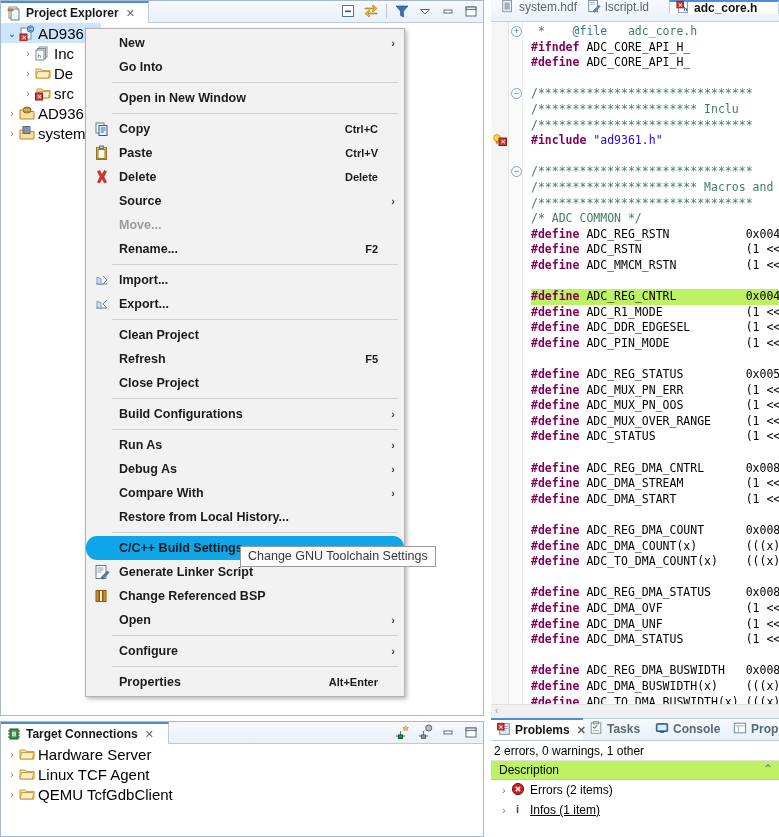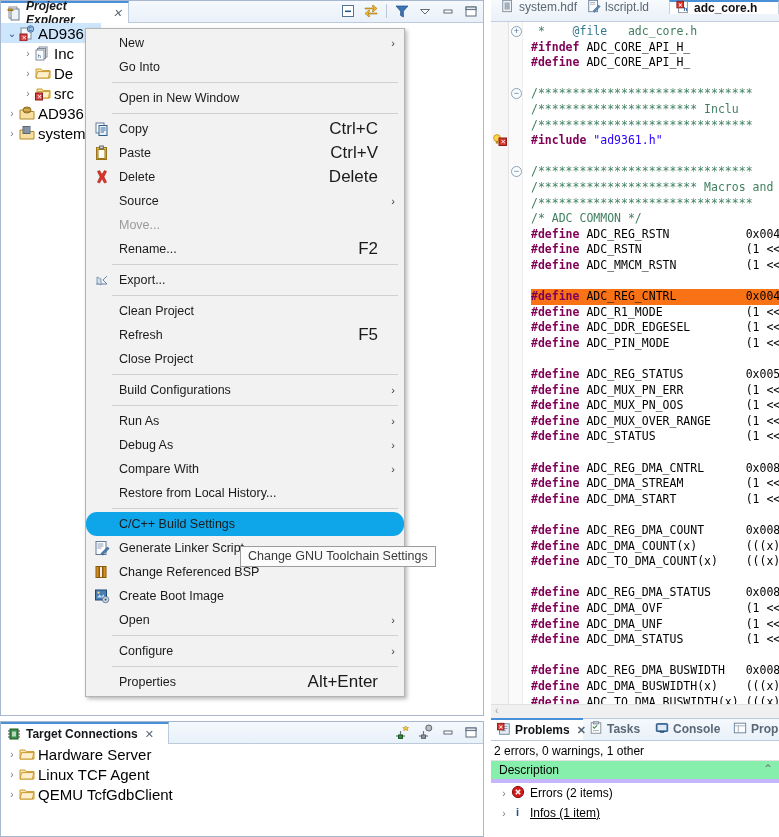--- a/index.html
+++ b/index.html
@@ -44,27 +44,28 @@
   .ic { width:16px; height:16px; display:inline-block; position:relative; flex:0 0 16px; }
   .ic svg { display:block; }
 
   
   #ctxmenu {
     position:absolute; left:85px; top:28px; width:320px;
     background:#f2f2f2; border:1px solid #b4b4b4;
     box-shadow:2px 2px 4px rgba(0,0,0,.28);
     padding:2px 0;
     z-index:50;
+    font-weight:bold;
   }
   .mi { position:relative; height:24px; display:flex; align-items:center; padding-left:6px; }
   .mi.sel { background:#0ea5e9;border-radius:11px; }
   .mi .mi-icon { width:20px; flex:0 0 20px; display:flex; justify-content:center; align-items:center; }
   .mi .mi-label { font-size:12.5px; margin-left:7px; color:#1b1b1b; }
   .mi.disabled .mi-label { color:#9b9b9b; }
-  .mi .mi-accel { position:absolute; right:26px; font-size:17px; color:#1b1b1b; }
+  .mi .mi-accel { position:absolute; right:26px; font-size:11px; color:#1b1b1b; }
   .mi .mi-arrow { position:absolute; right:9px; font-size:11px; color:#3a3a3a; }
   .msep { height:1px; background:#d0d0d0; margin:3px 6px 3px 26px; }
 
   #tooltip {
     position:absolute; left:240px; top:546px;
     background:#fbfbfb; border:1px solid #9c9c9c;
     padding:2px 7px 3px 7px; font-size:12.5px; color:#3a3a3a;
     z-index:60; white-space:nowrap;
   }
 
@@ -78,51 +79,51 @@
   .ed-gutter { position:absolute; left:0; top:0; bottom:0; width:18px; background:#f6f6f6; border-right:1px solid #e3e3e3; }
   .ed-fold { position:absolute; left:18px; top:0; bottom:0; width:14px; background:#fafafa; border-right:1px solid #eeeeee; }
   .code {
     position:absolute; left:33px; top:0; right:0; bottom:14px;
     font-family:"DejaVu Sans Mono","Liberation Mono",monospace;
     font-size:11.5px; line-height:15.6px; white-space:pre; overflow:hidden;
     padding-top:2px;
     margin-left:7px;
   }
   .cl { height:15.6px; }
-  .cl.hl { background:#f97316; }
+  .cl.hl { background:#bef264; }
   .k-pre  { color:#7f0055; font-weight:bold; }   
   .k-id   { color:#000000; }
   .k-cm   { color:#3f7f5f; }                      
   .k-str  { color:#2a00ff; }
   .k-num  { color:#000000; }
   .k-teal { color:#35788f; }
   .ed-hscroll { position:absolute; left:0; right:0; bottom:0; height:14px; background:#f0f0f0; border-top:1px solid #e0e0e0; font-size:10px; color:#9a9a9a; padding-left:4px; }
 
   .fold-ico { position:absolute; left:2px; width:11px; height:11px; border:1px solid #8aa4be; border-radius:50%; background:#fbfcfe; color:#4a6f93; font-size:9px; line-height:9px; text-align:center; }
 
   
   #problems { position:absolute; left:491px; top:718px; width:288px; height:103px; background:#fff; border-top:1px solid #bccbdc; }
   .pr-tabbar { height:22px; position:relative; background:linear-gradient(to bottom,#f5f9fd,#e8f0f9); border-bottom:1px solid #bccbdc; display:flex; align-items:flex-end; }
   .pr-tab { height:22px; display:flex; align-items:center; gap:4px; padding:0 6px; font-size:12px; font-weight:bold; color:#5a6775; }
   .pr-tab.active { background:#fff; border-top:2px solid #4a90d9; color:#101418; }
   .pr-summary { font-size:12px; padding:3px 0 2px 3px; }
-  .pr-head { position:relative; font-size:12px; padding:2px 0 2px 8px; border-top:1px solid #e2e2e2; border-bottom:4px solid #c4b5fd; background:#86efac; }
+  .pr-head { position:relative; font-size:12px; padding:2px 0 2px 8px; border-top:1px solid #e2e2e2; border-bottom:1px solid #c4b5fd; background:#bef264; }
   .pr-row { display:flex; align-items:center; height:20px; padding-left:6px; font-size:12px; }
 
   
   #targets { position:absolute; left:0; top:721px; width:484px; height:116px; }
 </style>
 </head>
 <body>
 
 <div id="root">
 
   <div class="view" id="projexp" style="left:0;top:0;width:484px;height:716px;">
     <div class="view-tabbar">
-      <div class="view-tab" style="width:128px;font-style:italic;">
+      <div class="view-tab" style="width:148px;">
         <span class="ic">
           <svg width="16" height="16" viewBox="0 0 16 16">
             <rect x="3" y="2" width="8" height="11" fill="#fdfdfd" stroke="#8a8a8a"></rect>
             <rect x="5" y="4" width="8" height="11" fill="#eef3f8" stroke="#6d7f90"></rect>
             <path d="M2 4 h4 l1.2 1.6 H2z" fill="#d8a43c" stroke="#9a7520"></path>
           </svg>
         </span>
         <span class="tab-label">Project Explorer</span>
         <span class="tab-close">✕</span>
       </div>
@@ -506,20 +507,30 @@
         <span class="mi-icon"></span>
         <span class="mi-label">Rename...</span>
         <span class="mi-accel">F2</span>
       </div>
       <div class="msep"></div>
       <div class="mi">
         <span class="mi-icon">
           <svg width="16" height="16" viewBox="0 0 16 16">
             <path d="M2 12h11" stroke="#6f87a3" stroke-width="1.1"></path>
             <path d="M3 11V5l4 2v6z" fill="#cfe0f0" stroke="#6f87a3" stroke-width=".8"></path>
+            <path d="M9 4l4 4-4 4" fill="none" stroke="#6f87a3" stroke-width="1"></path>
+          </svg>
+        </span>
+        <span class="mi-label">Import...</span>
+      </div>
+      <div class="mi">
+        <span class="mi-icon">
+          <svg width="16" height="16" viewBox="0 0 16 16">
+            <path d="M2 12h11" stroke="#6f87a3" stroke-width="1.1"></path>
+            <path d="M3 11V5l4 2v6z" fill="#cfe0f0" stroke="#6f87a3" stroke-width=".8"></path>
             <path d="M13 4L9 8l4 4" fill="none" stroke="#6f87a3" stroke-width="1"></path>
           </svg>
         </span>
         <span class="mi-label">Export...</span>
       </div>
       <div class="msep"></div>
       <div class="mi">
         <span class="mi-icon"></span>
         <span class="mi-label">Clean Project</span>
       </div>
@@ -577,32 +588,20 @@
         <span class="mi-icon">
           <svg width="16" height="16" viewBox="0 0 16 16">
             <rect x="2" y="2.5" width="3" height="11" fill="#d98d1e" stroke="#8d5a0c"></rect>
             <rect x="5.5" y="2.5" width="3" height="11" fill="#f2efe6" stroke="#8d5a0c"></rect>
             <rect x="9" y="2.5" width="3" height="11" fill="#d98d1e" stroke="#8d5a0c"></rect>
           </svg>
         </span>
         <span class="mi-label">Change Referenced BSP</span>
       </div>
       <div class="mi">
-        <span class="mi-icon">
-          <svg width="16" height="16" viewBox="0 0 16 16">
-            <rect x="1.5" y="2" width="11" height="10" fill="#4a7fb5" stroke="#23486f"></rect>
-            <path d="M3 9.5l2.6-3 2 2.2 1.8-2.4L11 9.5z" fill="#bfe0f5"></path>
-            <circle cx="4.6" cy="4.6" r="1.1" fill="#ffe07a"></circle>
-            <circle cx="11.6" cy="11.6" r="3.2" fill="#c9d7e6" stroke="#4a5f75" stroke-width=".7"></circle>
-            <circle cx="11.6" cy="11.6" r="1.1" fill="#4a5f75"></circle>
-          </svg>
-        </span>
-        <span class="mi-label">Create Boot Image</span>
-      </div>
-      <div class="mi">
         <span class="mi-icon"></span>
         <span class="mi-label">Open</span>
         <span class="mi-arrow">›</span>
       </div>
       <div class="msep"></div>
       <div class="mi">
         <span class="mi-icon"></span>
         <span class="mi-label">Configure</span>
         <span class="mi-arrow">›</span>
       </div>

